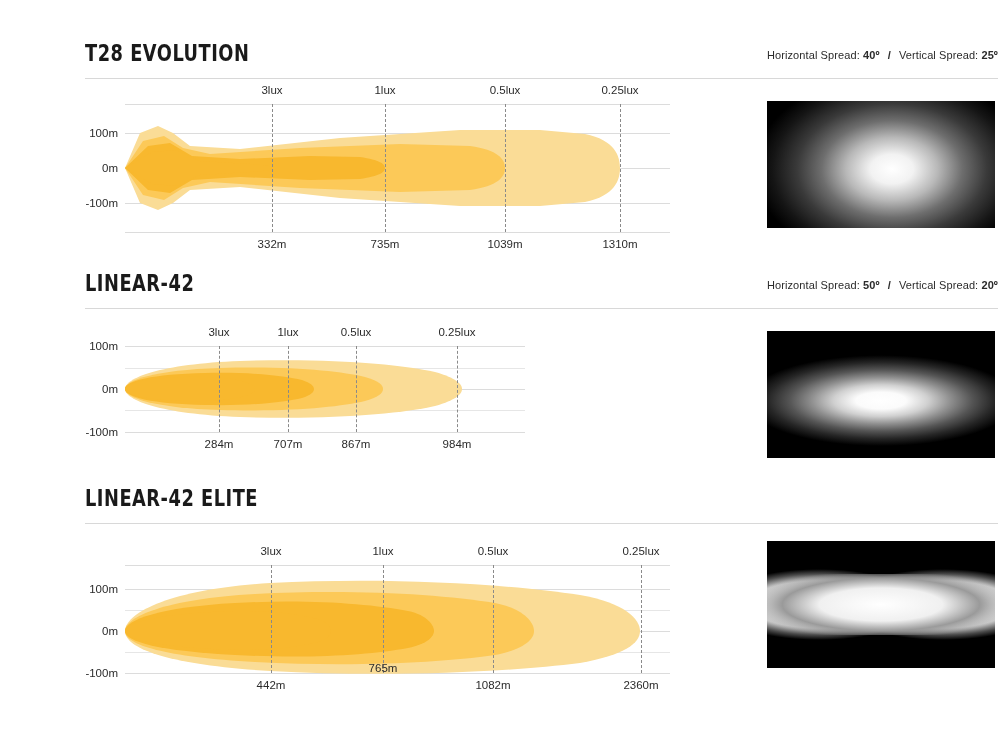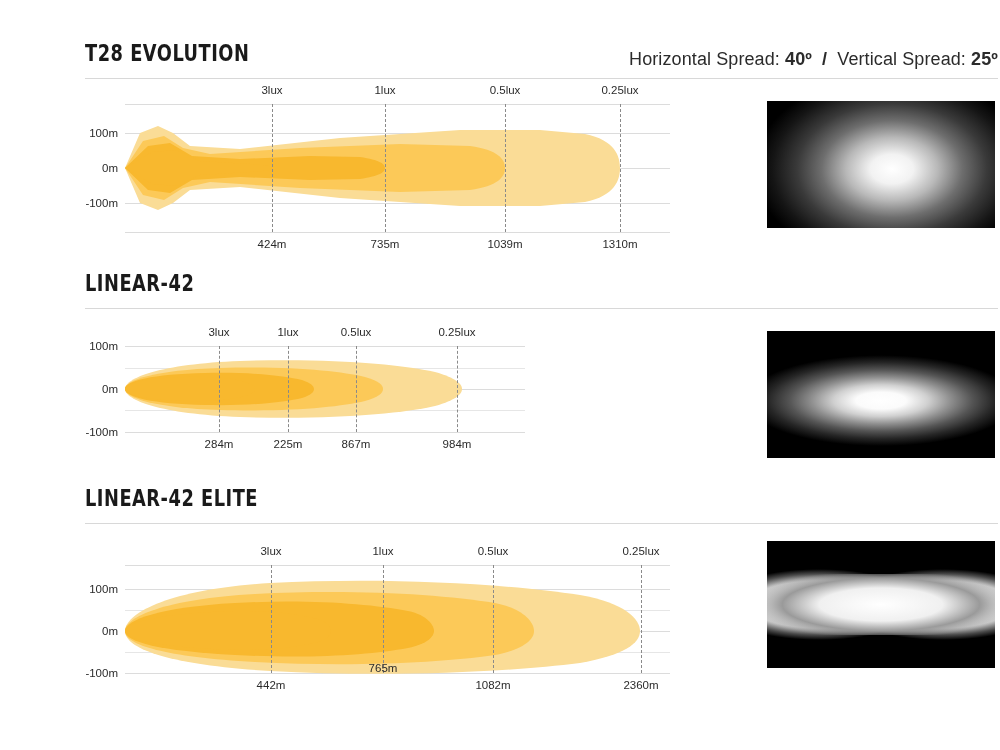--- a/index.html
+++ b/index.html
@@ -19,21 +19,21 @@
   .head-row{position:relative;height:42px;}
   .title{
     position:absolute;left:45px;top:0px;
     font-family:"DejaVu Sans Condensed","Liberation Sans Narrow","Liberation Sans",sans-serif;
     font-weight:bold;font-size:23px;letter-spacing:.6px;
     color:#1a1a1a;white-space:nowrap;
     transform:scaleX(.86);transform-origin:left center;
   }
   .spread{
     position:absolute;right:42px;top:9px;
-    font-size:18px;color:#2b2b2b;white-space:nowrap;letter-spacing:.1px;
+    font-size:11px;color:#2b2b2b;white-space:nowrap;letter-spacing:.1px;
   }
   .spread b{font-weight:bold;}
   .spread .sep{padding:0 5px;font-weight:bold;}
   .rule{
     position:absolute;left:45px;width:913px;height:1px;
     background:#d8d8d8;top:38px;
   }
 
   
   .chart{position:absolute;left:0;top:46px;width:700px;}
@@ -119,31 +119,38 @@
         <div class="vtick" style="left:232px;top:18px;height:128px;"></div>
         <div class="vtick" style="left:345px;top:18px;height:128px;"></div>
         <div class="vtick" style="left:465px;top:18px;height:128px;"></div>
         <div class="vtick" style="left:580px;top:18px;height:128px;"></div>
 
         <div class="luxlab" style="left:232px;top:-2px;">3lux</div>
         <div class="luxlab" style="left:345px;top:-2px;">1lux</div>
         <div class="luxlab" style="left:465px;top:-2px;">0.5lux</div>
         <div class="luxlab" style="left:580px;top:-2px;">0.25lux</div>
 
-        <div class="distlab" style="left:232px;top:152px;">424m</div>
+        <div class="distlab" style="left:232px;top:152px;">332m</div>
         <div class="distlab" style="left:345px;top:152px;">735m</div>
         <div class="distlab" style="left:465px;top:152px;">1039m</div>
         <div class="distlab" style="left:580px;top:152px;">1310m</div>
       </div>
     </div>
   </div>
 
   <div class="section sec2">
     <div class="head-row">
       <div class="title">LINEAR-42</div>
+      <div class="spread">
+        <span>Horizontal Spread:</span>
+        <b>50º</b>
+        <span class="sep">/</span>
+        <span>Vertical Spread:</span>
+        <b>20º</b>
+      </div>
       <div class="rule"></div>
     </div>
 
     <div class="chart">
       <div class="plot" id="plot2" style="left:0;top:0;width:700px;height:140px;">
         <div class="gridline" style="left:85px;width:400px;top:30px;"></div>
         <div class="gridline mid" style="left:85px;width:400px;top:52px;"></div>
         <div class="gridline" style="left:85px;width:400px;top:73px;"></div>
         <div class="gridline mid" style="left:85px;width:400px;top:94px;"></div>
         <div class="gridline" style="left:85px;width:400px;top:116px;"></div>
@@ -171,21 +178,21 @@
         <div class="vtick" style="left:248px;top:30px;height:86px;"></div>
         <div class="vtick" style="left:316px;top:30px;height:86px;"></div>
         <div class="vtick" style="left:417px;top:30px;height:86px;"></div>
 
         <div class="luxlab" style="left:179px;top:10px;">3lux</div>
         <div class="luxlab" style="left:248px;top:10px;">1lux</div>
         <div class="luxlab" style="left:316px;top:10px;">0.5lux</div>
         <div class="luxlab" style="left:417px;top:10px;">0.25lux</div>
 
         <div class="distlab" style="left:179px;top:122px;">284m</div>
-        <div class="distlab" style="left:248px;top:122px;">225m</div>
+        <div class="distlab" style="left:248px;top:122px;">707m</div>
         <div class="distlab" style="left:316px;top:122px;">867m</div>
         <div class="distlab" style="left:417px;top:122px;">984m</div>
       </div>
     </div>
   </div>
 
   <div class="section sec3">
     <div class="head-row">
       <div class="title">LINEAR-42 ELITE</div>
       <div class="rule"></div>

